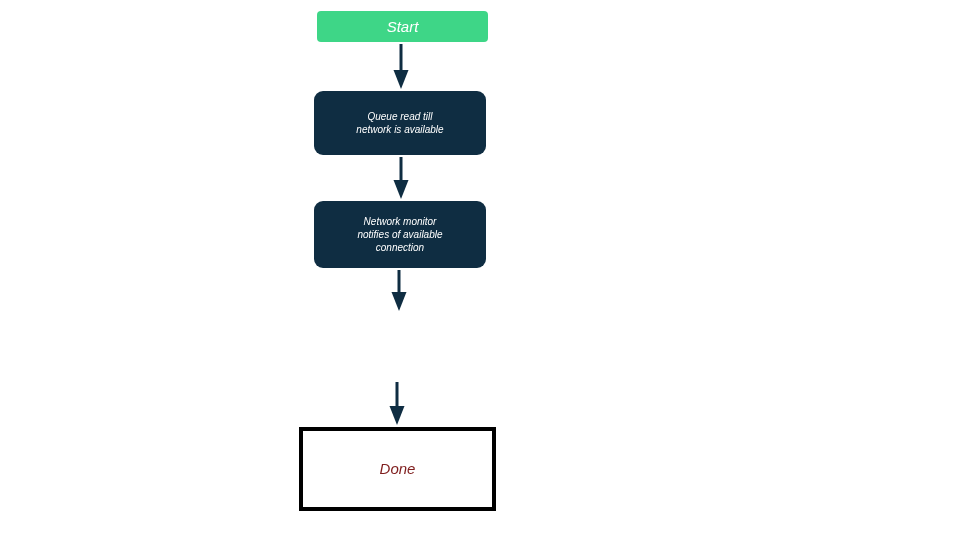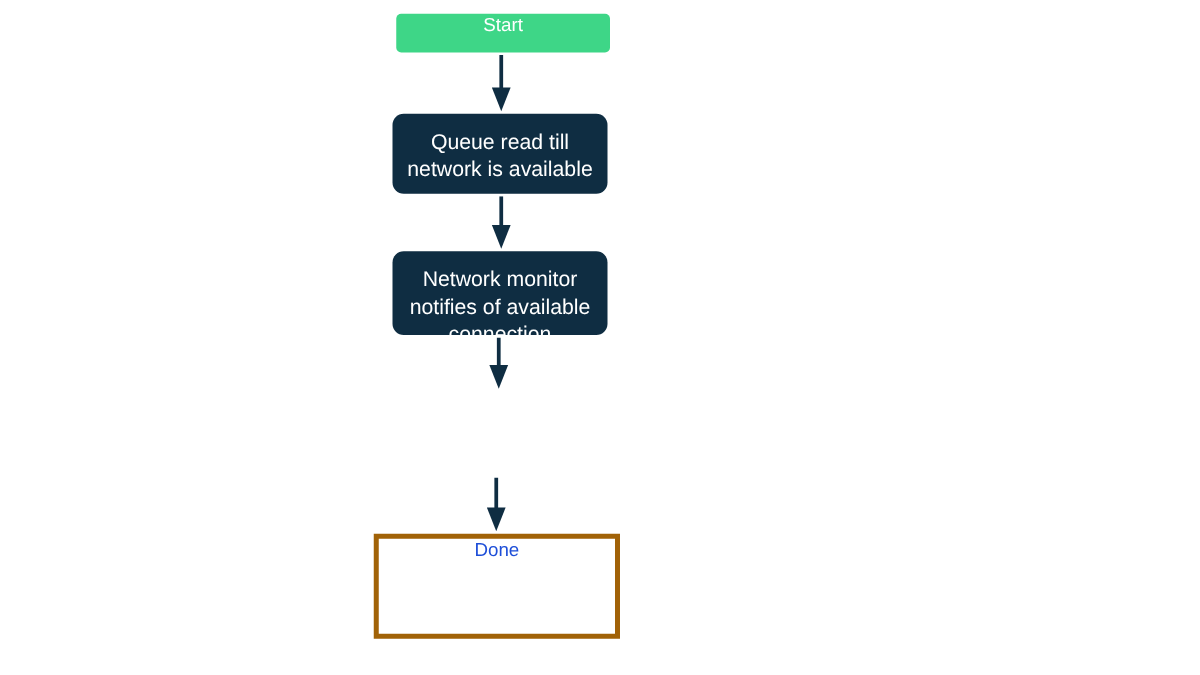--- a/index.html
+++ b/index.html
@@ -22,61 +22,62 @@
     inset: 0;
     width: 960px;
     height: 540px;
     background: #ffffff;
   }
 
   .node {
     position: absolute;
     box-sizing: border-box;
     display: flex;
-    align-items: flex-start;
+    align-items: center;
     justify-content: center;
     text-align: center;
     line-height: 1.30;
     white-space: pre-line;
+    font-style: italic;
   }
 
   
   .node-start {
     left: 317px;
     top: 11px;
     width: 171px;
     height: 31px;
     background: #3ed687;
     border-radius: 4px;
     color: #ffffff;
     font-size: 15px;
   }
 
   
   .node-process {
     background: #0f2d42;
     border-radius: 9px;
     color: #ffffff;
-    font-size: 17px;
+    font-size: 10px;
     padding: 12px 10px;
   }
   .node-step1 { left: 314px; top: 91px;  width: 172px; height: 64px; }
   .node-step2 { left: 314px; top: 201px; width: 172px; height: 67px; }
   .node-step3 { left: 313px; top: 313px; width: 171px; height: 67px; }
 
   
   .node-done {
     left: 299px;
     top: 427px;
     width: 197px;
     height: 84px;
     background: #ffffff;
-    border: 4px solid #a16207;
+    border: 4px solid #000000;
     border-radius: 0;
-    color: #1d4ed8;
+    color: #7f1d1d;
     font-size: 15px;
   }
 
   
   .arrow {
     position: absolute;
     width: 22px;
   }
   .arrow svg { display: block; }
   .arrow-1 { left: 390px; top: 44px;  height: 46px; }

